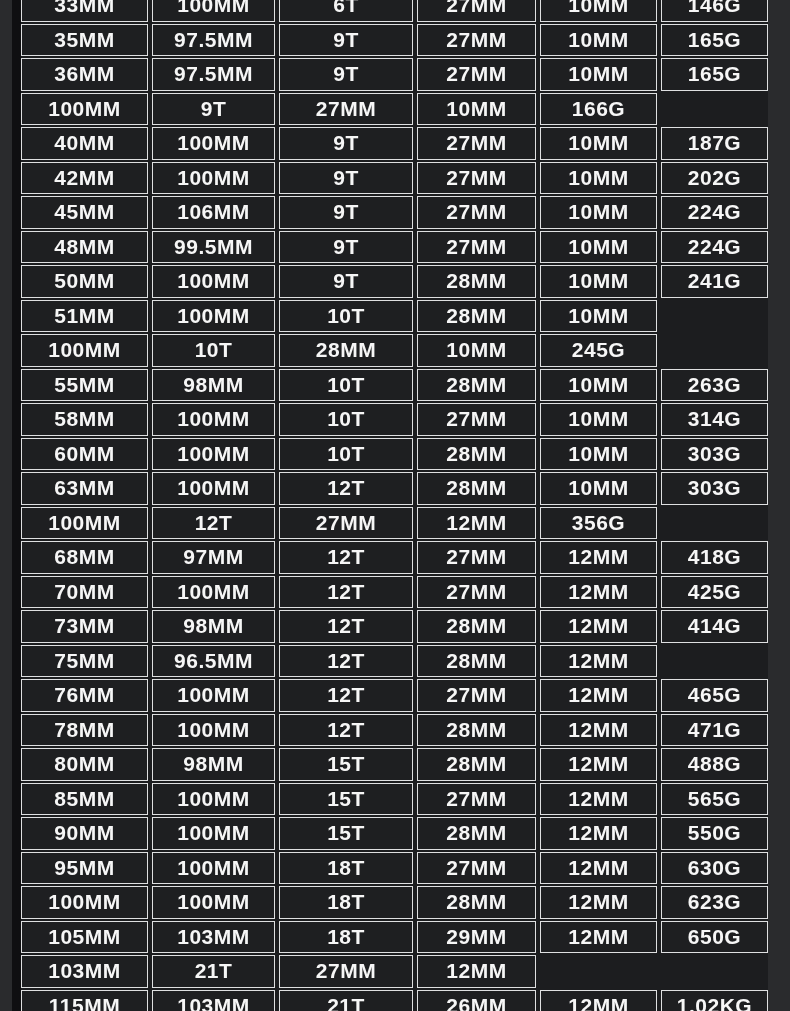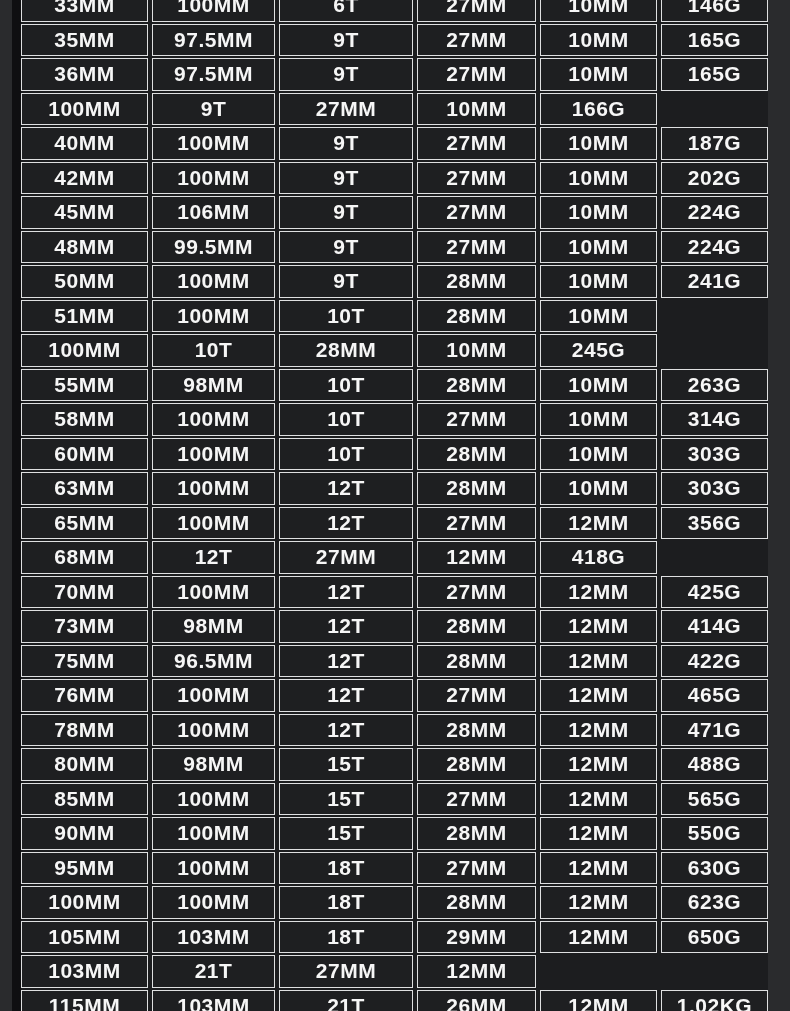--- a/index.html
+++ b/index.html
@@ -166,29 +166,29 @@
     </div>
     <div class="spec-row">
       <div class="spec-cell">63MM</div>
       <div class="spec-cell">100MM</div>
       <div class="spec-cell">12T</div>
       <div class="spec-cell">28MM</div>
       <div class="spec-cell">10MM</div>
       <div class="spec-cell">303G</div>
     </div>
     <div class="spec-row">
-      <div class="spec-cell">65MM</div>
       <div class="spec-cell">100MM</div>
       <div class="spec-cell">12T</div>
       <div class="spec-cell">27MM</div>
       <div class="spec-cell">12MM</div>
       <div class="spec-cell">356G</div>
     </div>
     <div class="spec-row">
       <div class="spec-cell">68MM</div>
+      <div class="spec-cell">97MM</div>
       <div class="spec-cell">12T</div>
       <div class="spec-cell">27MM</div>
       <div class="spec-cell">12MM</div>
       <div class="spec-cell">418G</div>
     </div>
     <div class="spec-row">
       <div class="spec-cell">70MM</div>
       <div class="spec-cell">100MM</div>
       <div class="spec-cell">12T</div>
       <div class="spec-cell">27MM</div>
@@ -202,21 +202,20 @@
       <div class="spec-cell">28MM</div>
       <div class="spec-cell">12MM</div>
       <div class="spec-cell">414G</div>
     </div>
     <div class="spec-row">
       <div class="spec-cell">75MM</div>
       <div class="spec-cell">96.5MM</div>
       <div class="spec-cell">12T</div>
       <div class="spec-cell">28MM</div>
       <div class="spec-cell">12MM</div>
-      <div class="spec-cell">422G</div>
     </div>
     <div class="spec-row">
       <div class="spec-cell">76MM</div>
       <div class="spec-cell">100MM</div>
       <div class="spec-cell">12T</div>
       <div class="spec-cell">27MM</div>
       <div class="spec-cell">12MM</div>
       <div class="spec-cell">465G</div>
     </div>
     <div class="spec-row">

